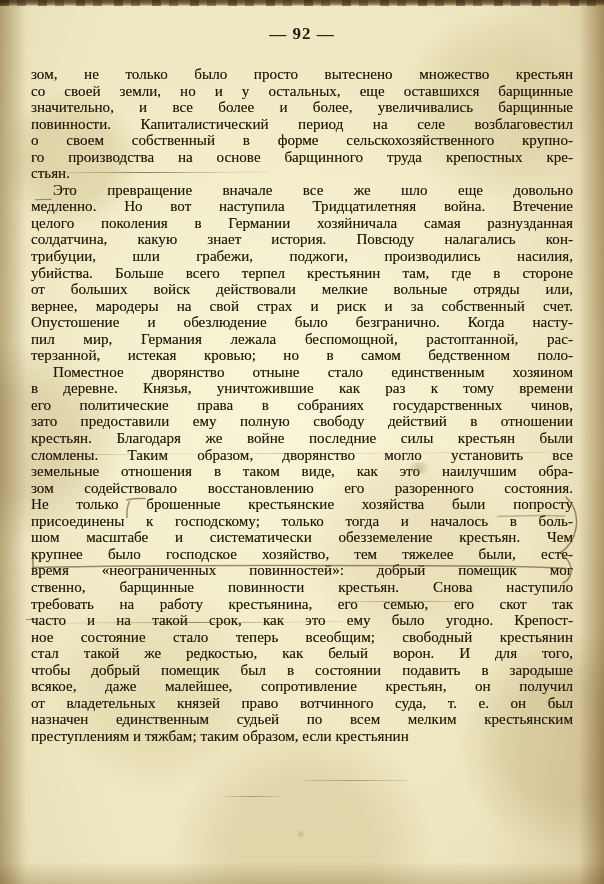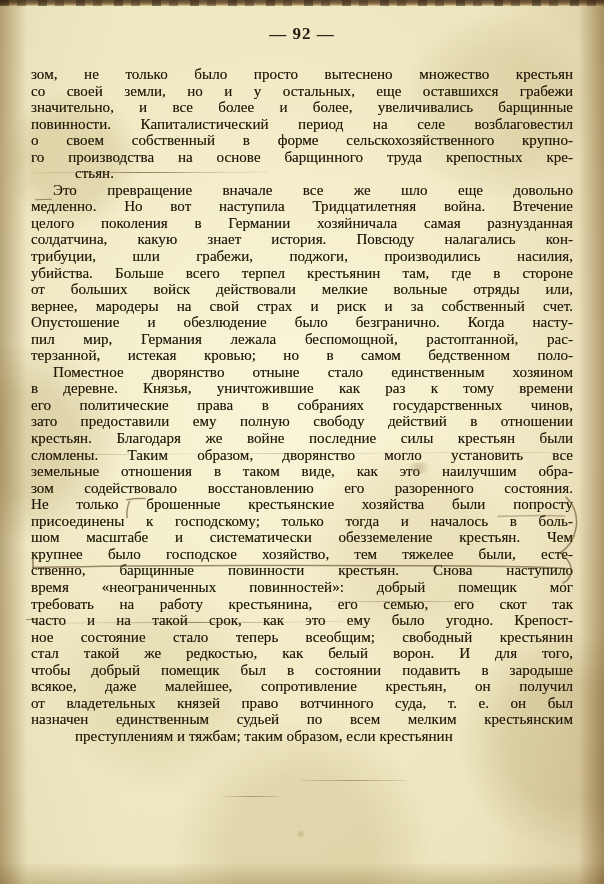--- a/index.html
+++ b/index.html
@@ -72,21 +72,21 @@
   }
   .para{margin:0 0 0 0;text-indent:0;}
   .para + .para{margin-top:0;}
   
   .ln{
     display:block;
     text-align:justify;
     text-align-last:justify;
     white-space:nowrap;
   }
-  .ln.last{text-align-last:left;white-space:normal;margin-left:44px;}
+  .ln.last{text-align-last:left;white-space:normal;}
   .ln.ind{text-indent:22px;}
 
   
   .textblock{
     text-shadow:0 0 .4px rgba(60,46,20,.55);
   }
 
   
   .anno{position:absolute;pointer-events:none;}
   .ul{
@@ -119,21 +119,21 @@
 
   <div class="folio">
     <span class="rule">—</span>
     <span>92</span>
     <span class="rule">—</span>
   </div>
 
   <div class="textblock" id="textblock">
       <p class="para" id="para-1">
         <span class="ln">зом, не только было просто вытеснено множество крестьян</span>
-        <span class="ln">со своей земли, но и у остальных, еще оставшихся грабежи</span>
+        <span class="ln">со своей земли, но и у остальных, еще оставшихся барщинные</span>
         <span class="ln">значительно, и все более и более, увеличивались барщинные</span>
         <span class="ln">повинности. Капиталистический период на селе возблаговестил</span>
         <span class="ln">о своем собственный в форме сельскохозяйственного крупно-</span>
         <span class="ln">го производства на основе барщинного труда крепостных кре-</span>
         <span class="ln last">стьян.</span>
       </p>
       <p class="para" id="para-2">
         <span class="ln ind">Это превращение вначале все же шло еще довольно</span>
         <span class="ln">медленно. Но вот наступила Тридцатилетняя война. Втечение</span>
         <span class="ln">целого поколения в Германии хозяйничала самая разнузданная</span>
@@ -152,22 +152,22 @@
         <span class="ln">его политические права в собраниях государственных чинов,</span>
         <span class="ln">зато предоставили ему полную свободу действий в отношении</span>
         <span class="ln">крестьян. Благодаря же войне последние силы крестьян были</span>
         <span class="ln">сломлены. Таким образом, дворянство могло установить все</span>
         <span class="ln">земельные отношения в таком виде, как это наилучшим обра-</span>
         <span class="ln">зом содействовало восстановлению его разоренного состояния.</span>
         <span class="ln">Не только брошенные крестьянские хозяйства были попросту</span>
         <span class="ln">присоединены к господскому; только тогда и началось в боль-</span>
         <span class="ln">шом масштабе и систематически обезземеление крестьян. Чем</span>
         <span class="ln">крупнее было господское хозяйство, тем тяжелее были, есте-</span>
+        <span class="ln">время «неограниченных повинностей»: добрый помещик мог</span>
         <span class="ln">ственно, барщинные повинности крестьян. Снова наступило</span>
-        <span class="ln">время «неограниченных повинностей»: добрый помещик мог</span>
         <span class="ln">требовать на работу крестьянина, его семью, его скот так</span>
         <span class="ln">часто и на такой срок, как это ему было угодно. Крепост-</span>
         <span class="ln">ное состояние стало теперь всеобщим; свободный крестьянин</span>
         <span class="ln">стал такой же редкостью, как белый ворон. И для того,</span>
         <span class="ln">чтобы добрый помещик был в состоянии подавить в зародыше</span>
         <span class="ln">всякое, даже малейшее, сопротивление крестьян, он получил</span>
         <span class="ln">от владетельных князей право вотчинного суда, т. е. он был</span>
         <span class="ln">назначен единственным судьей по всем мелким крестьянским</span>
         <span class="ln last">преступлениям и тяжбам; таким образом, если крестьянин</span>
       </p>

